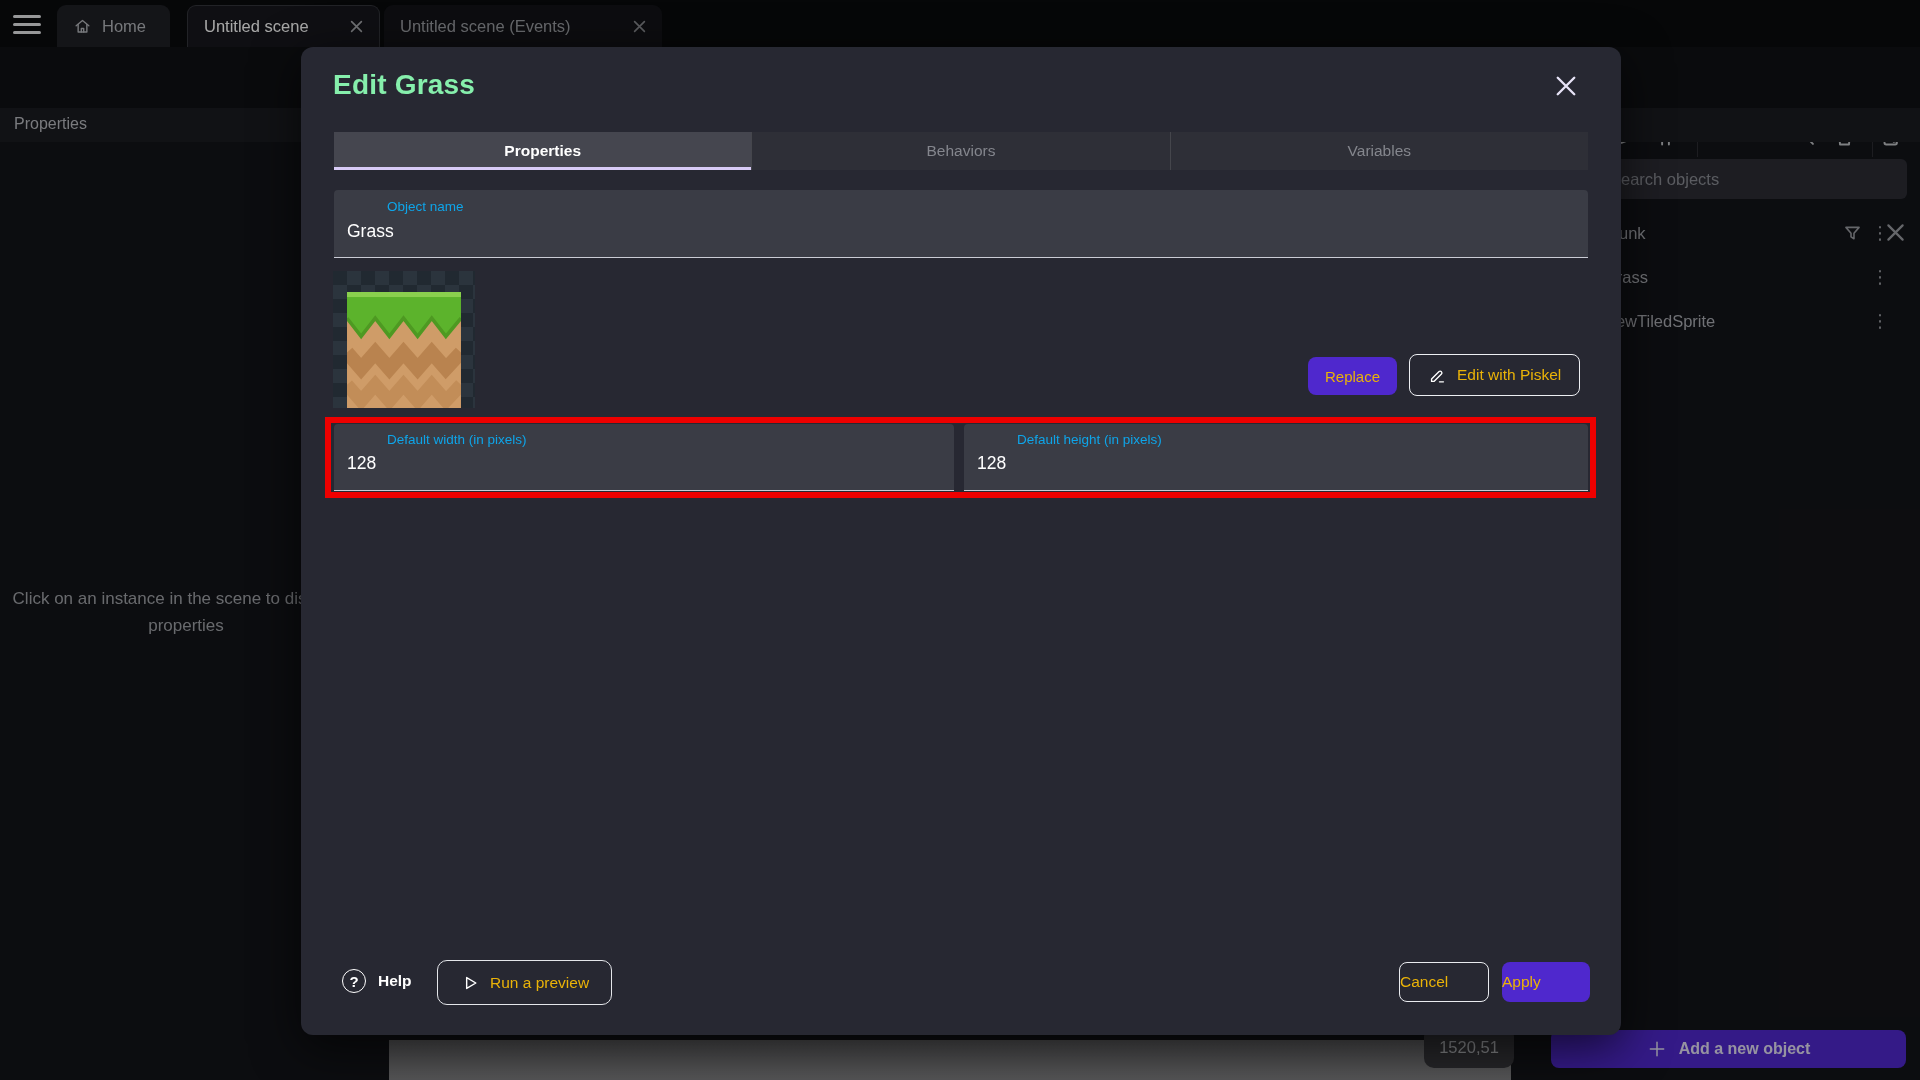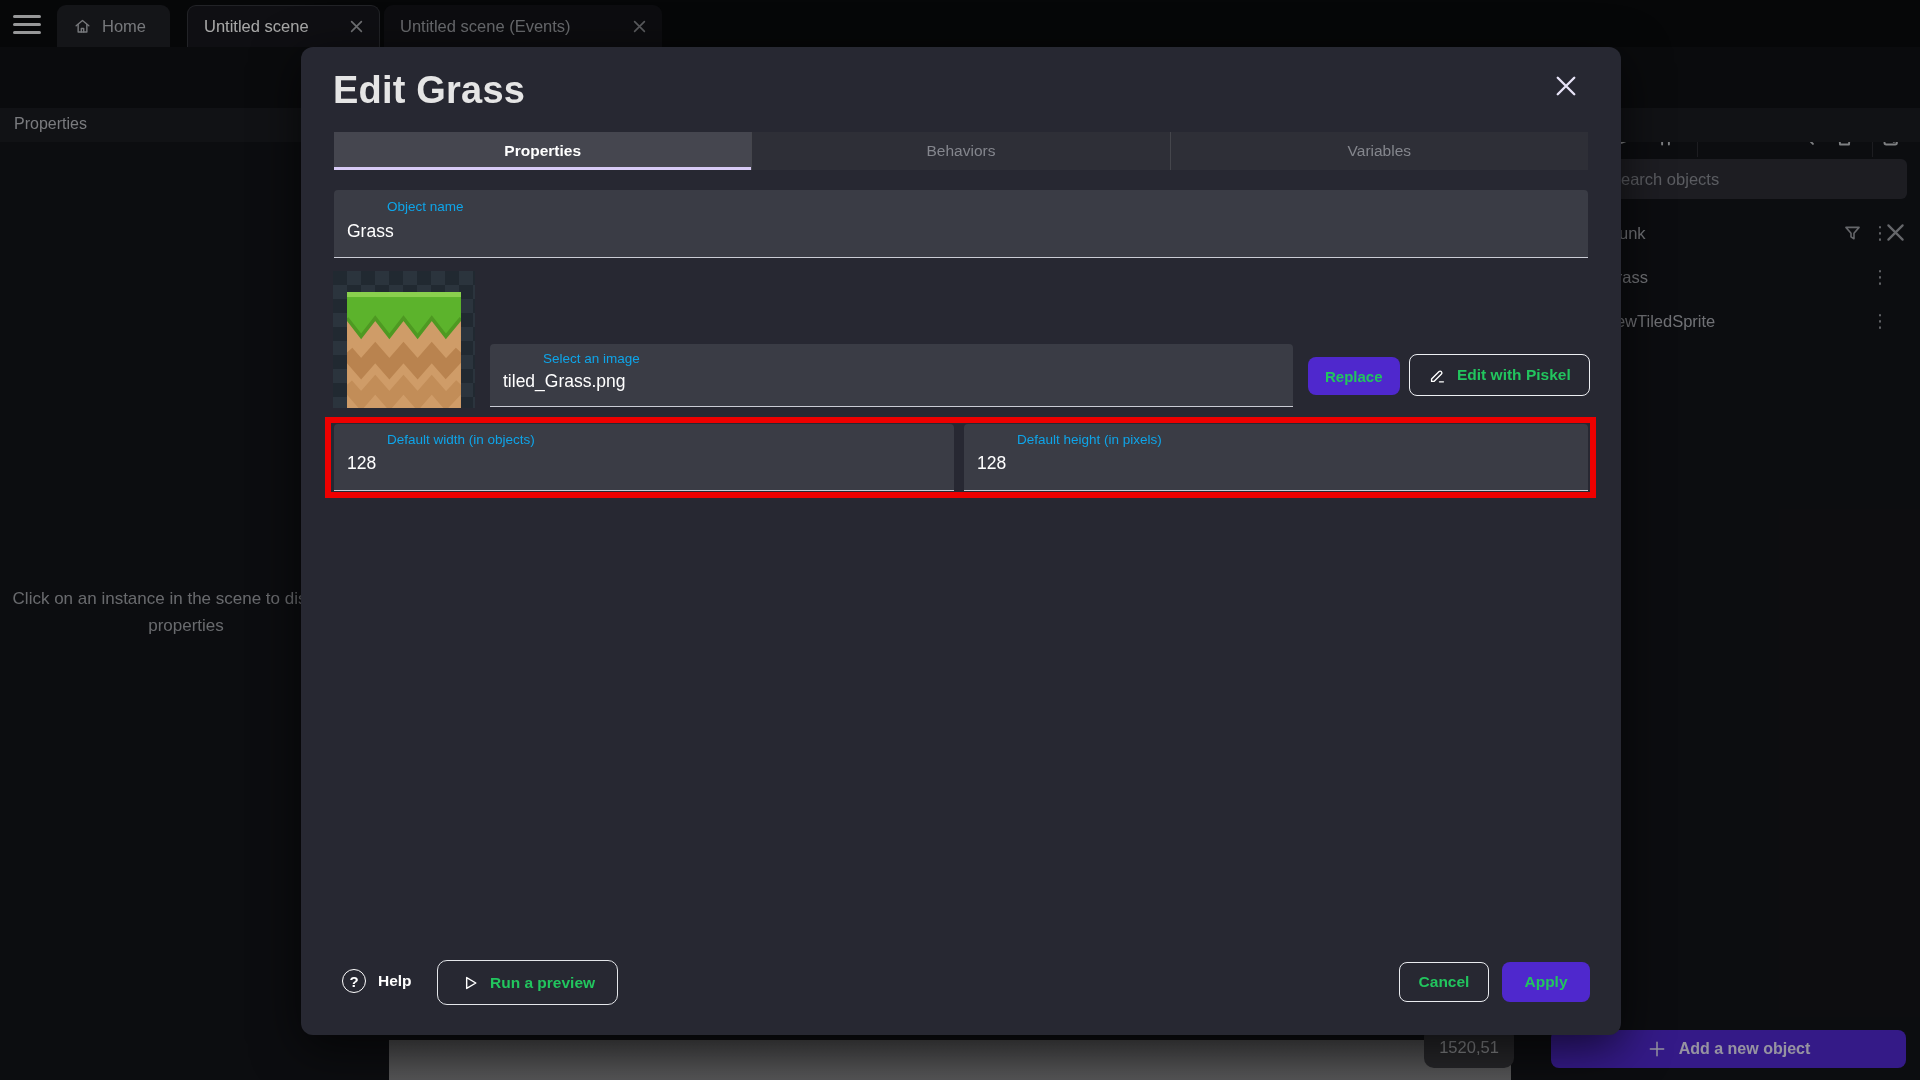--- a/index.html
+++ b/index.html
@@ -31,21 +31,21 @@
   .obj-row { position:absolute; left:1580px; width:327px; height:44px; cursor:pointer; }
   .obj-row .oname { position:absolute; left:24px; top:11px; font-size:16.5px; color:#aaacb2; }
   .obj-row .kebab { position:absolute; right:18px; top:9px; font-size:18px; color:#9a9ca2; letter-spacing:0; }
   .add-btn { position:absolute; left:1551px; top:1030px; width:355px; height:38px; background:#4f28cd; border-radius:8px; display:flex; align-items:center; justify-content:center; gap:12px; color:#e4e0f4; font-weight:bold; font-size:16px; cursor:pointer; }
   .coord-badge { position:absolute; left:1424px; top:1026px; width:90px; height:42px; background:#39393d; border-radius:10px; display:flex; align-items:center; justify-content:center; color:#bfc1c6; font-size:16.5px; }
   .canvas-strip { position:absolute; left:389px; top:1040px; width:1122px; height:40px; background:linear-gradient(#6f6f71,#828284); }
 
   
   .overlay { position:absolute; inset:0; background:rgba(0,0,0,0.34); z-index:5; }
   .dialog { position:absolute; left:301px; top:47px; width:1320px; height:988px; background:#272832; border-radius:12px; z-index:10; box-shadow:0 12px 48px rgba(0,0,0,.65); }
-  .dlg-title { position:absolute; left:32px; top:22px; font-size:38px; font-weight:800; color:#e5e5e5; letter-spacing:.2px; }
+  .dlg-title { position:absolute; left:32px; top:22px; font-size:28px; font-weight:800; color:#86efac; letter-spacing:.2px; }
   .dlg-close { position:absolute; left:1250px; top:24px; width:30px; height:30px; color:#e7e3f7; cursor:pointer; display:flex; align-items:center; justify-content:center; }
 
   .dlg-tabs { position:absolute; left:33px; top:85px; width:1254px; height:38px; display:flex; }
   .dlg-tab { flex:1; position:relative; display:flex; align-items:center; justify-content:center; font-size:15.5px; background:#2e2f37; color:#84868d; cursor:pointer; }
   .dlg-tab + .dlg-tab { border-left:1px solid #45464c; }
   .dlg-tab.on { background:#45464f; color:#ffffff; font-weight:bold; border-left:none; }
   .dlg-tab.on::after { content:""; position:absolute; left:0; bottom:0; width:100%; height:3px; background:#d8cbf6; }
 
   .field { position:absolute; background:#3a3c45; border-radius:4px 4px 0 0; border-bottom:1px solid #caccd5; cursor:text; }
   .field .flabel { position:absolute; left:13px; top:9px; font-size:13.5px; color:#0ea5e9;margin-left:40px; }
@@ -58,21 +58,21 @@
   .f-width .flabel,.f-height .flabel { top:8px; } .f-width .fvalue,.f-height .fvalue { top:29px; }
 
   .thumb { position:absolute; left:32px; top:224px; width:142px; height:137px;
     background-color:#212931;
     background-image:
       linear-gradient(45deg,#2b343d 25%,transparent 25%,transparent 75%,#2b343d 75%),
       linear-gradient(45deg,#2b343d 25%,transparent 25%,transparent 75%,#2b343d 75%);
     background-size:28px 28px; background-position:0 0,14px 14px; cursor:pointer; }
   .thumb svg { position:absolute; left:14px; top:21px; }
 
-  .btn { display:flex; align-items:center; justify-content:center; gap:10px; border-radius:8px; font-weight:bold; color:#22c55e; cursor:pointer; }
+  .btn { display:flex; align-items:center; gap:10px; border-radius:8px; font-weight:normal; color:#eab308; cursor:pointer; }
   .btn-replace { position:absolute; left:1007px; top:310px; height:38px; padding:0 17px; background:#4f28cd; font-size:15px; }
   .btn-piskel  { position:absolute; left:1108px; top:307px; height:42px; padding:0 18px; border:1px solid #edeff3; font-size:15.5px; }
   .btn-cancel  { position:absolute; left:1098px; top:915px; width:90px; height:40px; border:1px solid #eaecf0; font-size:15.5px; }
   .btn-apply   { position:absolute; left:1201px; top:915px; width:88px; height:40px; background:#4f28cd; font-size:15.5px; }
   .btn-preview { position:absolute; left:136px; top:913px; height:45px; padding:0 22px; border:1px solid #e4e6ea; border-radius:10px; font-size:15.5px; }
   .help { position:absolute; left:41px; top:922px; display:flex; align-items:center; gap:12px; color:#fff; font-weight:bold; font-size:15.5px; cursor:pointer; }
   .help .qcirc { width:24px; height:24px; border:1.8px solid #fff; border-radius:50%; display:flex; align-items:center; justify-content:center; font-size:15px; font-weight:bold; }
 
   .red-box { position:absolute; left:24px; top:370px; width:1271px; height:81px; border:6px solid #ee0000; z-index:3; pointer-events:none; }
   svg { display:block; }
@@ -253,40 +253,36 @@
       <svg width="114" height="116" viewBox="0 0 113 115">
         <polygon points="0,26 14,44 28,26 42,44 56,26 70,44 84,26 98,44 113,26 113,115 0,115" fill="#cf9c68"></polygon>
         <path d="M0,60 L14,76 28,60 42,76 56,60 70,76 84,60 98,76 113,60" stroke="#b9834f" stroke-width="14" fill="none"></path>
         <path d="M0,92 L14,108 28,92 42,108 56,92 70,108 84,92 98,108 113,92" stroke="#c28d58" stroke-width="13" fill="none"></path>
         <polygon points="0,0 113,0 113,26 98,44 84,26 70,44 56,26 42,44 28,26 14,44 0,26" fill="#5cb32c"></polygon>
         <path d="M0,26 L14,44 28,26 42,44 56,26 70,44 84,26 98,44 113,26" stroke="#4e9922" stroke-width="3.5" fill="none"></path>
         <rect x="0" y="0" width="113" height="5" fill="#8ad04e"></rect>
       </svg>
     </div>
 
-    <div class="field f-image">
-      <span class="flabel">Select an image</span>
-      <span class="fvalue">tiled_Grass.png</span>
-    </div>
 
     <div class="btn btn-replace">
       <span>Replace</span>
     </div>
     <div class="btn btn-piskel">
       <svg width="19" height="19" viewBox="0 0 24 24" fill="none" stroke="#fff" stroke-width="1.7" stroke-linecap="round" stroke-linejoin="round">
         <path d="M4.5 16.5 L14 7 a1.8 1.8 0 0 1 2.6 0 l.4.4 a1.8 1.8 0 0 1 0 2.6 L7.5 19.5 H4.5 z"></path>
           <path d="M14.5 20 h5"></path>
       </svg>
       <span>Edit with Piskel</span>
     </div>
 
     <div class="red-box"></div>
 
     <div class="field f-width">
-      <span class="flabel">Default width (in objects)</span>
+      <span class="flabel">Default width (in pixels)</span>
       <span class="fvalue">128</span>
     </div>
     <div class="field f-height">
       <span class="flabel">Default height (in pixels)</span>
       <span class="fvalue">128</span>
     </div>
 
     <div class="help">
       <span class="qcirc">?</span>
       <span>Help</span>

